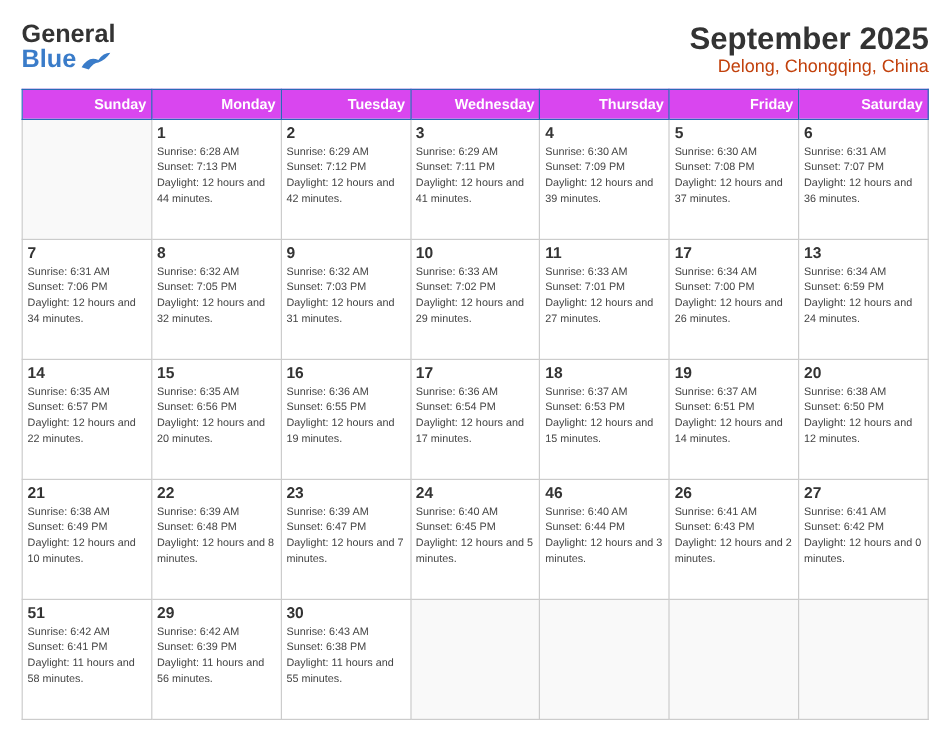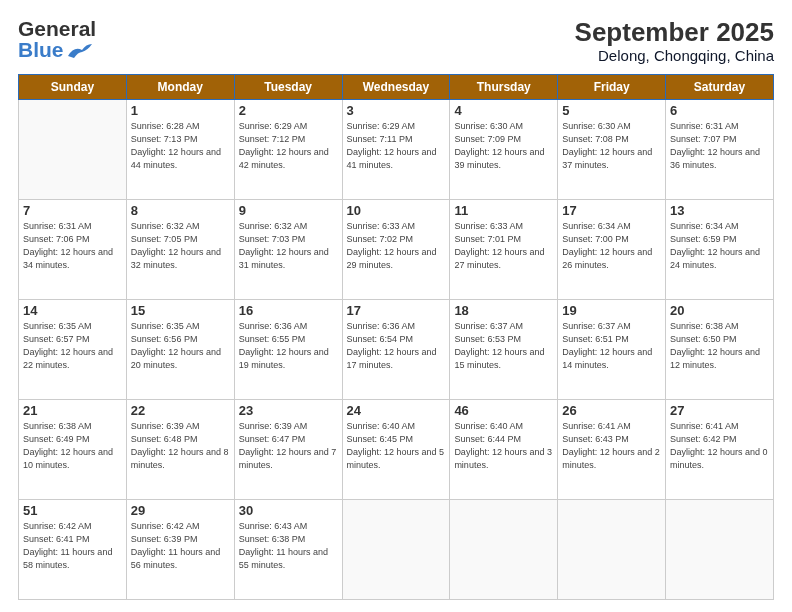--- a/index.html
+++ b/index.html
@@ -32,36 +32,36 @@
       text-align: right;
     }
     .month-title {
       font-size: 26px;
       font-weight: bold;
       color: #333;
       line-height: 1.1;
     }
     .subtitle {
       font-size: 15px;
-      color: #0f172a;
+      color: #c2410c;
     }
     .calendar {
       flex: 1;
       border: 1px solid #ccc;
       border-collapse: collapse;
       width: 100%;
       table-layout: fixed;
     }
     .calendar th {
-      background-color: #a16207;
+      background-color: #d946ef;
       color: #fff;
       font-size: 12px;
       font-weight: bold;
       padding: 5px 4px;
-      text-align: center;
+      text-align: right;
       border: 1px solid #2a6ab8;
     }
     .calendar td {
       vertical-align: top;
       border: 1px solid #ccc;
       padding: 3px 4px;
       font-size: 9.5px;
       color: #333;
       background: #fff;
       height: 88px;

